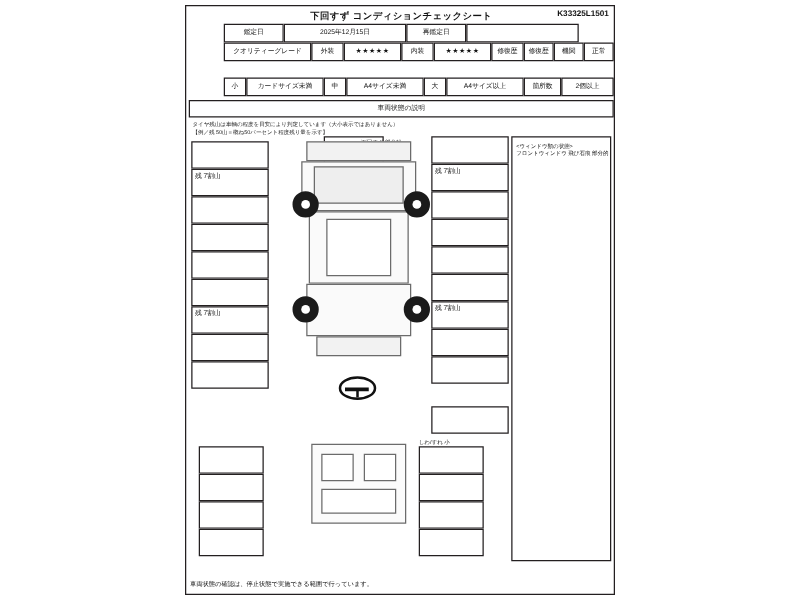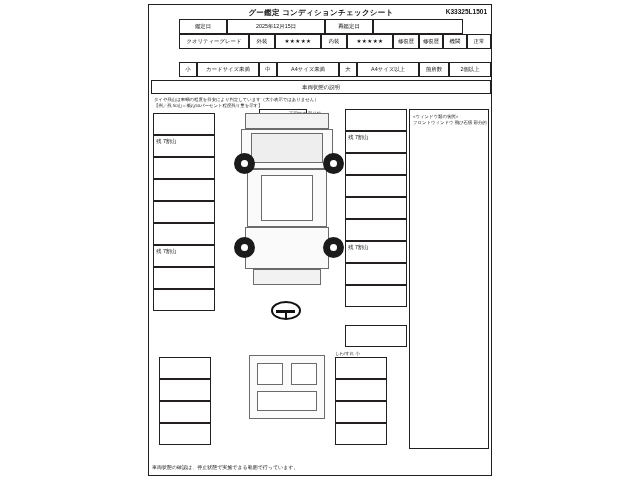--- a/index.html
+++ b/index.html
@@ -121,21 +121,21 @@
     width: 2.5px; height: 7px;
     background: #111;
   }
 </style>
 </head>
 <body>
 
 <div class="sheet">
   <div class="frame">
 
-    <div class="hdr-title">グー鑑定  コンディションチェックシート</div>
+    <div class="hdr-title">下回すず  コンディションチェックシート</div>
     <div class="hdr-code">K33325L1501</div>
 
     <div class="box" style="left:30px; top:14px; width:48px; height:15px;">鑑定日</div>
     <div class="box" style="left:78px; top:14px; width:98px; height:15px;">2025年12月15日</div>
     <div class="box" style="left:176px; top:14px; width:48px; height:15px;">再鑑定日</div>
     <div class="box" style="left:224px; top:14px; width:90px; height:15px;"></div>
 
     <div class="box" style="left:30px; top:29px; width:70px; height:15px;">クオリティーグレード</div>
 
     <div class="box" style="left:100px; top:29px; width:26px; height:15px;">外装</div>

